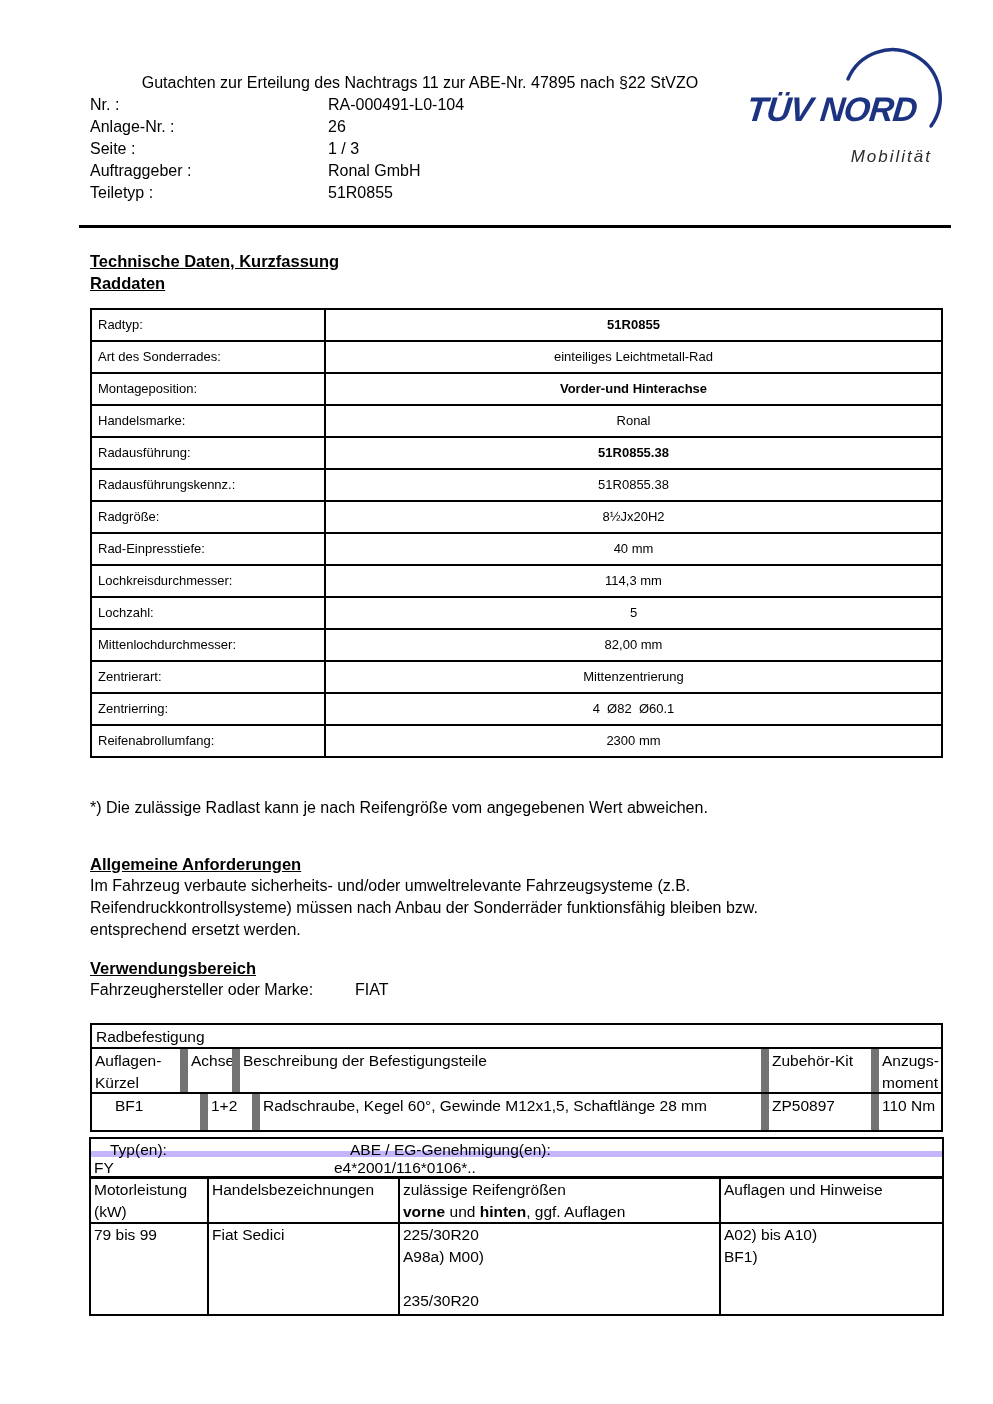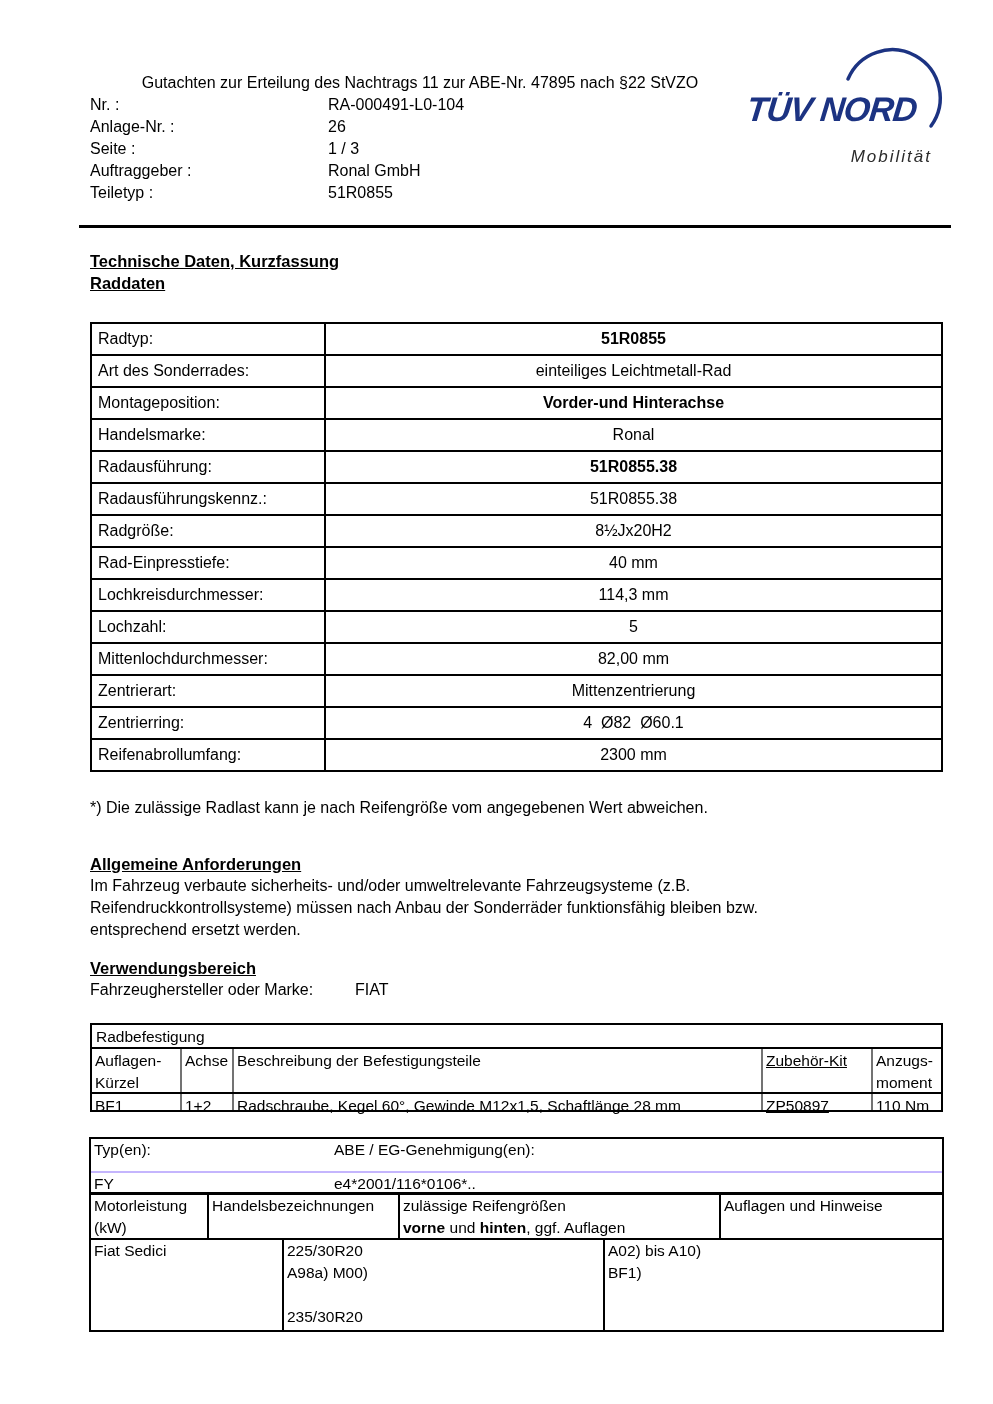--- a/index.html
+++ b/index.html
@@ -33,49 +33,49 @@
     position:absolute; right:28px; top:108px;
     font-style:italic; font-size:17px; letter-spacing:2px;
     color:#2b2b2b;
   }
   
   .rule { position:absolute; left:79px; top:225px; width:872px; height:3px; background:#000; }
   
   .h-bold { font-weight:bold; text-decoration:underline; font-size:16.5px; }
   .sec-head { position:absolute; left:90px; }
   
-  .t1 { position:absolute; left:90px; top:322px; width:853px; border-collapse:collapse; font-size:16px; }
+  .t1 { position:absolute; left:90px; top:308px; width:853px; border-collapse:collapse; font-size:13px; }
   .t1 td { border:2px solid #000; height:32px; vertical-align:middle; }
   .t1 td.lab { width:234px; padding-left:6px; text-align:left; }
   .t1 td.val { text-align:center; white-space:pre-wrap; }
   .t1 td.val.bold { font-weight:bold; }
   .footnote { position:absolute; left:90px; top:797px; }
   
   .allg { position:absolute; left:90px; top:853px; width:853px; }
   .allg .body { white-space:pre-line; }
   .verw { position:absolute; left:90px; top:957px; width:853px; }
   .verw-row { display:flex; }
   .verw-row .lab { width:265px; flex:0 0 265px; }
   
   .t2 { position:absolute; left:90px; top:1023px; width:853px; border:2px solid #000; font-size:15.5px; }
   .t2 .trow { display:flex; }
   .t2 .title-row { border-bottom:2px solid #000; padding:1px 4px; height:24px; }
   .t2 .head-row { border-bottom:2px solid #000; height:45px; }
-  .t2 .data-row { height:16px; }
+  .t2 .data-row { height:36px;padding-left:20px; }
   .t2 .c { padding:1px 3px; white-space:pre-line; }
-  .t2 .c + .c { border-left:2px solid #737373; }
+  .t2 .c + .c { border-left:8px solid #737373; }
   .t2 .c1 { width:88px; flex:0 0 88px; }
   .t2 .c2 { width:52px; flex:0 0 52px; }
   .t2 .c3 { flex:1 1 auto; }
-  .t2 .c4 { width:110px; flex:0 0 110px;text-decoration:underline; }
+  .t2 .c4 { width:110px; flex:0 0 110px; }
   .t2 .c5 { width:70px; flex:0 0 70px; }
   
   .t3 { position:absolute; left:89px; top:1137px; width:855px; border:2px solid #000; font-size:15.5px; }
   .t3 .trow { display:flex; }
-  .t3 .rowA { border-bottom:2px solid #c4b5fd; height:34px; }
+  .t3 .rowA { border-bottom:6px solid #c4b5fd; height:18px;padding-left:16px; }
   .t3 .rowB { border-bottom:3px solid #000; height:22px; font-weight:normal; }
   .t3 .rowC { border-bottom:2px solid #000; height:45px; }
   .t3 .rowD { height:90px; }
   .t3 .c { padding:0 3px; white-space:pre-line; }
   .t3 .ab-left { width:240px; flex:0 0 240px; }
   .t3 .k1 { width:116px; flex:0 0 116px; }
   .t3 .k2 { width:191px; flex:0 0 191px; }
   .t3 .k3 { width:321px; flex:0 0 321px; }
   .t3 .k4 { flex:1 1 auto; }
   .t3 .rowC .c + .c, .t3 .rowD .c + .c { border-left:2px solid #000; }
@@ -232,20 +232,21 @@
       <div class="c">e4*2001/116*0106*..</div>
     </div>
     <div class="trow rowC">
       <div class="c k1">Motorleistung
 (kW)</div>
       <div class="c k2">Handelsbezeichnungen</div>
       <div class="c k3 prewrap"><span>zulässige Reifengrößen</span><br><span class="b">vorne</span><span> und </span><span class="b">hinten</span><span>, ggf. Auflagen</span></div>
       <div class="c k4">Auflagen und Hinweise</div>
     </div>
     <div class="trow rowD">
+      <div class="c k1">79 bis 99</div>
       <div class="c k2">Fiat Sedici</div>
       <div class="c k3">225/30R20
 A98a) M00)
 
 235/30R20</div>
       <div class="c k4">A02) bis A10)
 BF1)</div>
     </div>
   </div>
 

